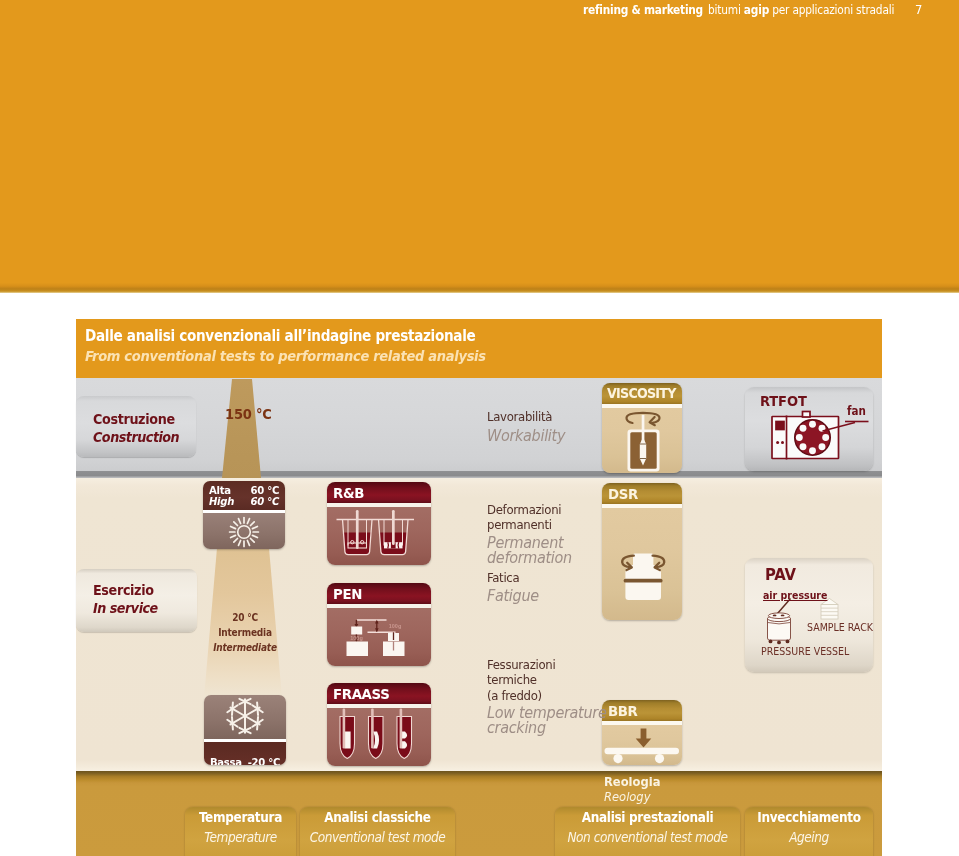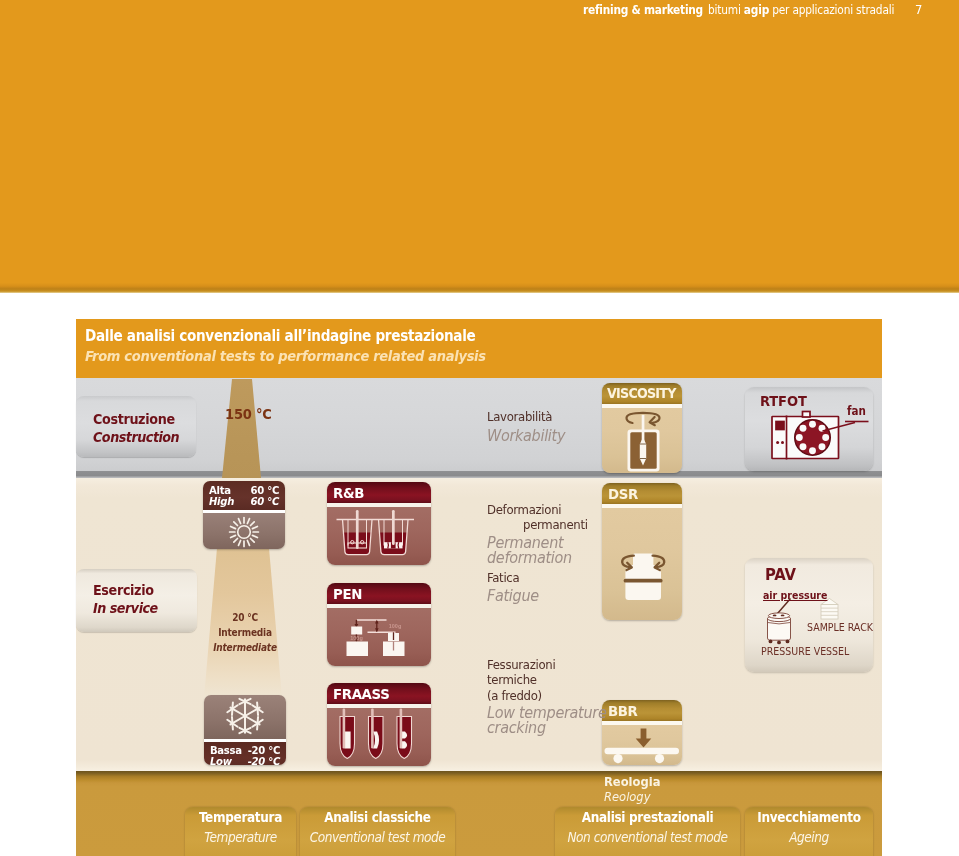--- a/index.html
+++ b/index.html
@@ -74,21 +74,21 @@
   
   .temp-top{position:absolute;left:225px;top:406px;color:#7B3313;
             font-size:14.5px;font-weight:bold;white-space:nowrap;letter-spacing:-0.2px;}
   .tempbox{position:absolute;border-radius:7px;overflow:hidden;
            box-shadow:0 1px 2px rgba(0,0,0,0.25);}
   .tb-high{left:203px;top:481px;width:82px;height:68px;}
   .tb-low{left:204px;top:695px;width:82px;height:70px;}
   .tb-rows{background:linear-gradient(180deg,#5D2C23 0%,#66322A 55%,#5A2B24 100%);
            padding:4px 0 3px 0;}
   .tb-rows.low{background:linear-gradient(180deg,#5B2A22 0%,#652F27 55%,#582A22 100%);
-               padding:3px 0 4px 0;}
+               padding:15px 0 4px 0;}
   .tb-r{display:flex;justify-content:space-between;color:#fff;
         font-size:11.2px;font-weight:bold;line-height:11.2px;padding:0 6px;
         letter-spacing:-0.3px;}
   .tb-r.it{font-style:italic;}
   .tb-sep{height:3px;background:#ffffff;}
   .tb-ico{background:linear-gradient(180deg,#998078 0%,#8C736A 55%,#7D645B 100%);
           height:38px;}
   .tb-ico.low{background:linear-gradient(180deg,#9B8279 0%,#8D746B 55%,#7E665D 100%);height:44px;}
   .temp-mid{position:absolute;left:204px;top:610px;width:82px;text-align:center;
             color:#6B3321;font-weight:bold;font-size:10px;line-height:15.2px;
@@ -522,21 +522,21 @@
     </div>
     <div class="pav-callout">air pressure</div>
     <div class="pav-vessel">PRESSURE VESSEL</div>
     <div class="pav-rack">SAMPLE RACK</div>
   </div>
 
   <div class="lbl lbl-it" style="left:487px;top:409px;">Lavorabilità</div>
   <div class="lbl lbl-en" style="left:487px;top:426px;">Workability</div>
 
   <div class="lbl lbl-it" style="left:487px;top:502px;">Deformazioni</div>
-  <div class="lbl lbl-it" style="left:487px;top:517px;margin-left:36px;">permanenti</div>
+  <div class="lbl lbl-it" style="left:487px;top:517px;">permanenti</div>
   <div class="lbl lbl-en" style="left:487px;top:533px;">Permanent</div>
   <div class="lbl lbl-en" style="left:487px;top:548px;">deformation</div>
 
   <div class="lbl lbl-it" style="left:487px;top:570px;">Fatica</div>
   <div class="lbl lbl-en" style="left:487px;top:586px;">Fatigue</div>
 
   <div class="lbl lbl-it" style="left:487px;top:657px;">Fessurazioni</div>
   <div class="lbl lbl-it" style="left:487px;top:672px;">termiche</div>
   <div class="lbl lbl-it" style="left:487px;top:688px;">(a freddo)</div>
   <div class="lbl lbl-en" style="left:487px;top:703px;">Low temperature</div>

